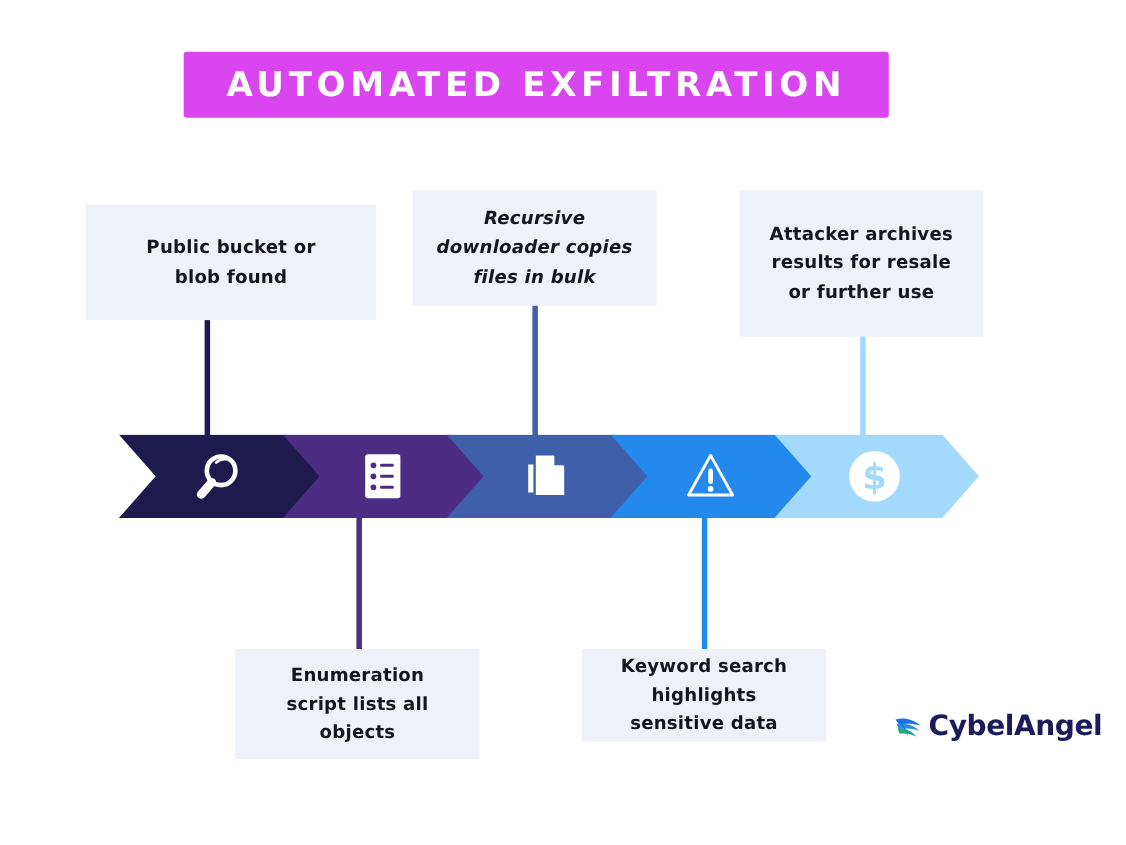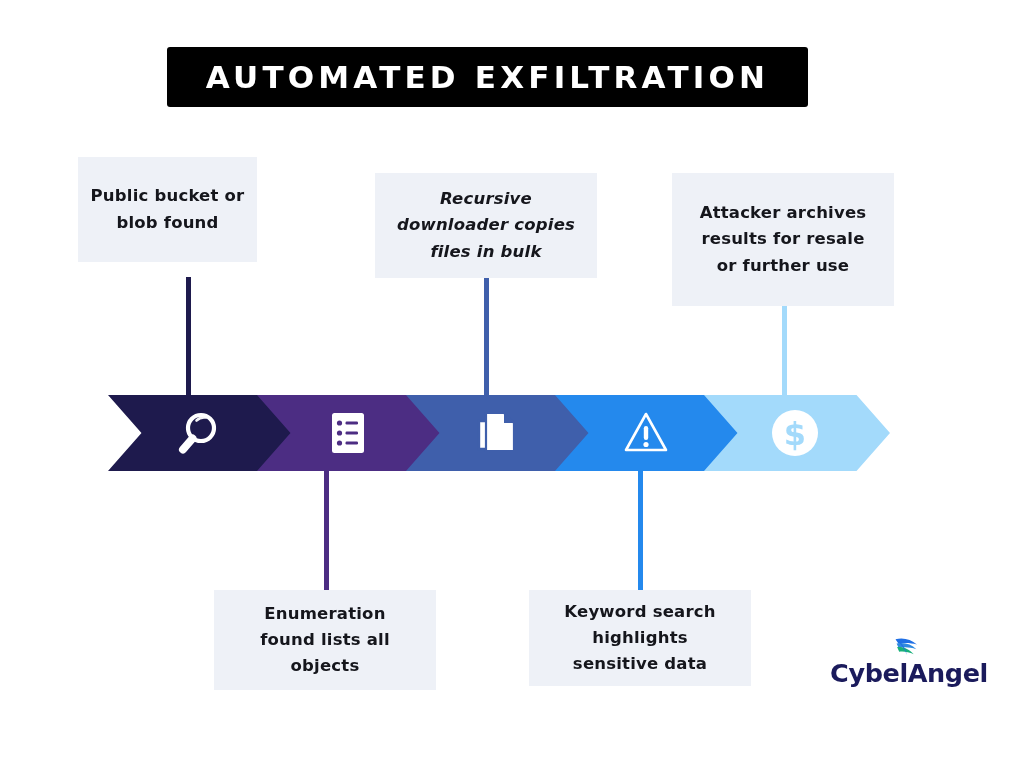--- a/index.html
+++ b/index.html
@@ -19,21 +19,21 @@
     height: 768px;
   }
 
   
   .title-banner {
     position: absolute;
     left: 167px;
     top: 47px;
     width: 641px;
     height: 60px;
-    background: #000000;
+    background: #d946ef;
     border-radius: 3px;
     display: flex;
     align-items: center;
     justify-content: center;
   }
   .title-text {
     color: #ffffff;
     font-size: 31px;
     font-weight: bold;
     letter-spacing: 4.2px;
@@ -86,21 +86,20 @@
 
   
   .logo {
     position: absolute;
     left: 812px;
     top: 632px;
     width: 190px;
     height: 56px;
     display: flex;
     align-items: center;
-    flex-direction: column;
   }
   .logo-word {
     font-size: 25.5px;
     font-weight: bold;
     color: #1b1b5c;
     letter-spacing: -0.4px;
     margin-left: 4px;
     font-family: "DejaVu Sans", sans-serif;
   }
 </style>
@@ -112,44 +111,44 @@
   <div class="title-banner">
     <span class="title-text">AUTOMATED EXFILTRATION</span>
   </div>
 
   <div class="connector" style="left:186px; top:277px; height:122px; background:#1e1a4d;"></div>
   <div class="connector" style="left:324px; top:468px; height:122px; background:#4c2d83;"></div>
   <div class="connector" style="left:484px; top:277px; height:122px; background:#3f5fab;"></div>
   <div class="connector" style="left:638px; top:468px; height:122px; background:#2489ed;"></div>
   <div class="connector" style="left:782px; top:277px; height:122px; background:#a3dafb;"></div>
 
-  <div class="label-box" style="left:78px; top:157px; width:179px; height:105px;">
+  <div class="label-box" style="left:78px; top:186px; width:264px; height:105px;">
     <span class="label-text">Public bucket or
 blob found</span>
   </div>
 
   <div class="label-box" style="left:375px; top:173px; width:222px; height:105px;font-style:italic;">
     <span class="label-text">Recursive
 downloader copies
 files in bulk</span>
   </div>
 
   <div class="label-box" style="left:672px; top:173px; width:222px; height:133px;">
     <span class="label-text">Attacker archives
 results for resale
 or further use</span>
   </div>
 
   <div class="label-box" style="left:214px; top:590px; width:222px; height:100px;">
     <span class="label-text">Enumeration
-found lists all
+script lists all
 objects</span>
   </div>
 
-  <div class="label-box" style="left:529px; top:590px; width:222px; height:96px;">
+  <div class="label-box" style="left:529px; top:590px; width:222px; height:84px;">
     <span class="label-text">Keyword search
 highlights
 sensitive data</span>
   </div>
 
   <div class="chevron" style="left:108px; width:186px; background:#1e1a4d;">
     <svg class="chev-icon" width="52" height="52" viewBox="0 0 52 52">
       <circle cx="28" cy="21" r="13" fill="none" stroke="#ffffff" stroke-width="4.2"></circle>
       <path d="M19.5 31.5 L10 42.5" stroke="#ffffff" stroke-width="8" stroke-linecap="round"></path>
       <path d="M23.5 13.5 A11 11 0 0 1 33 10.5" stroke="#ffffff" stroke-width="2.6" fill="none" stroke-linecap="round" opacity="0.95"></path>

